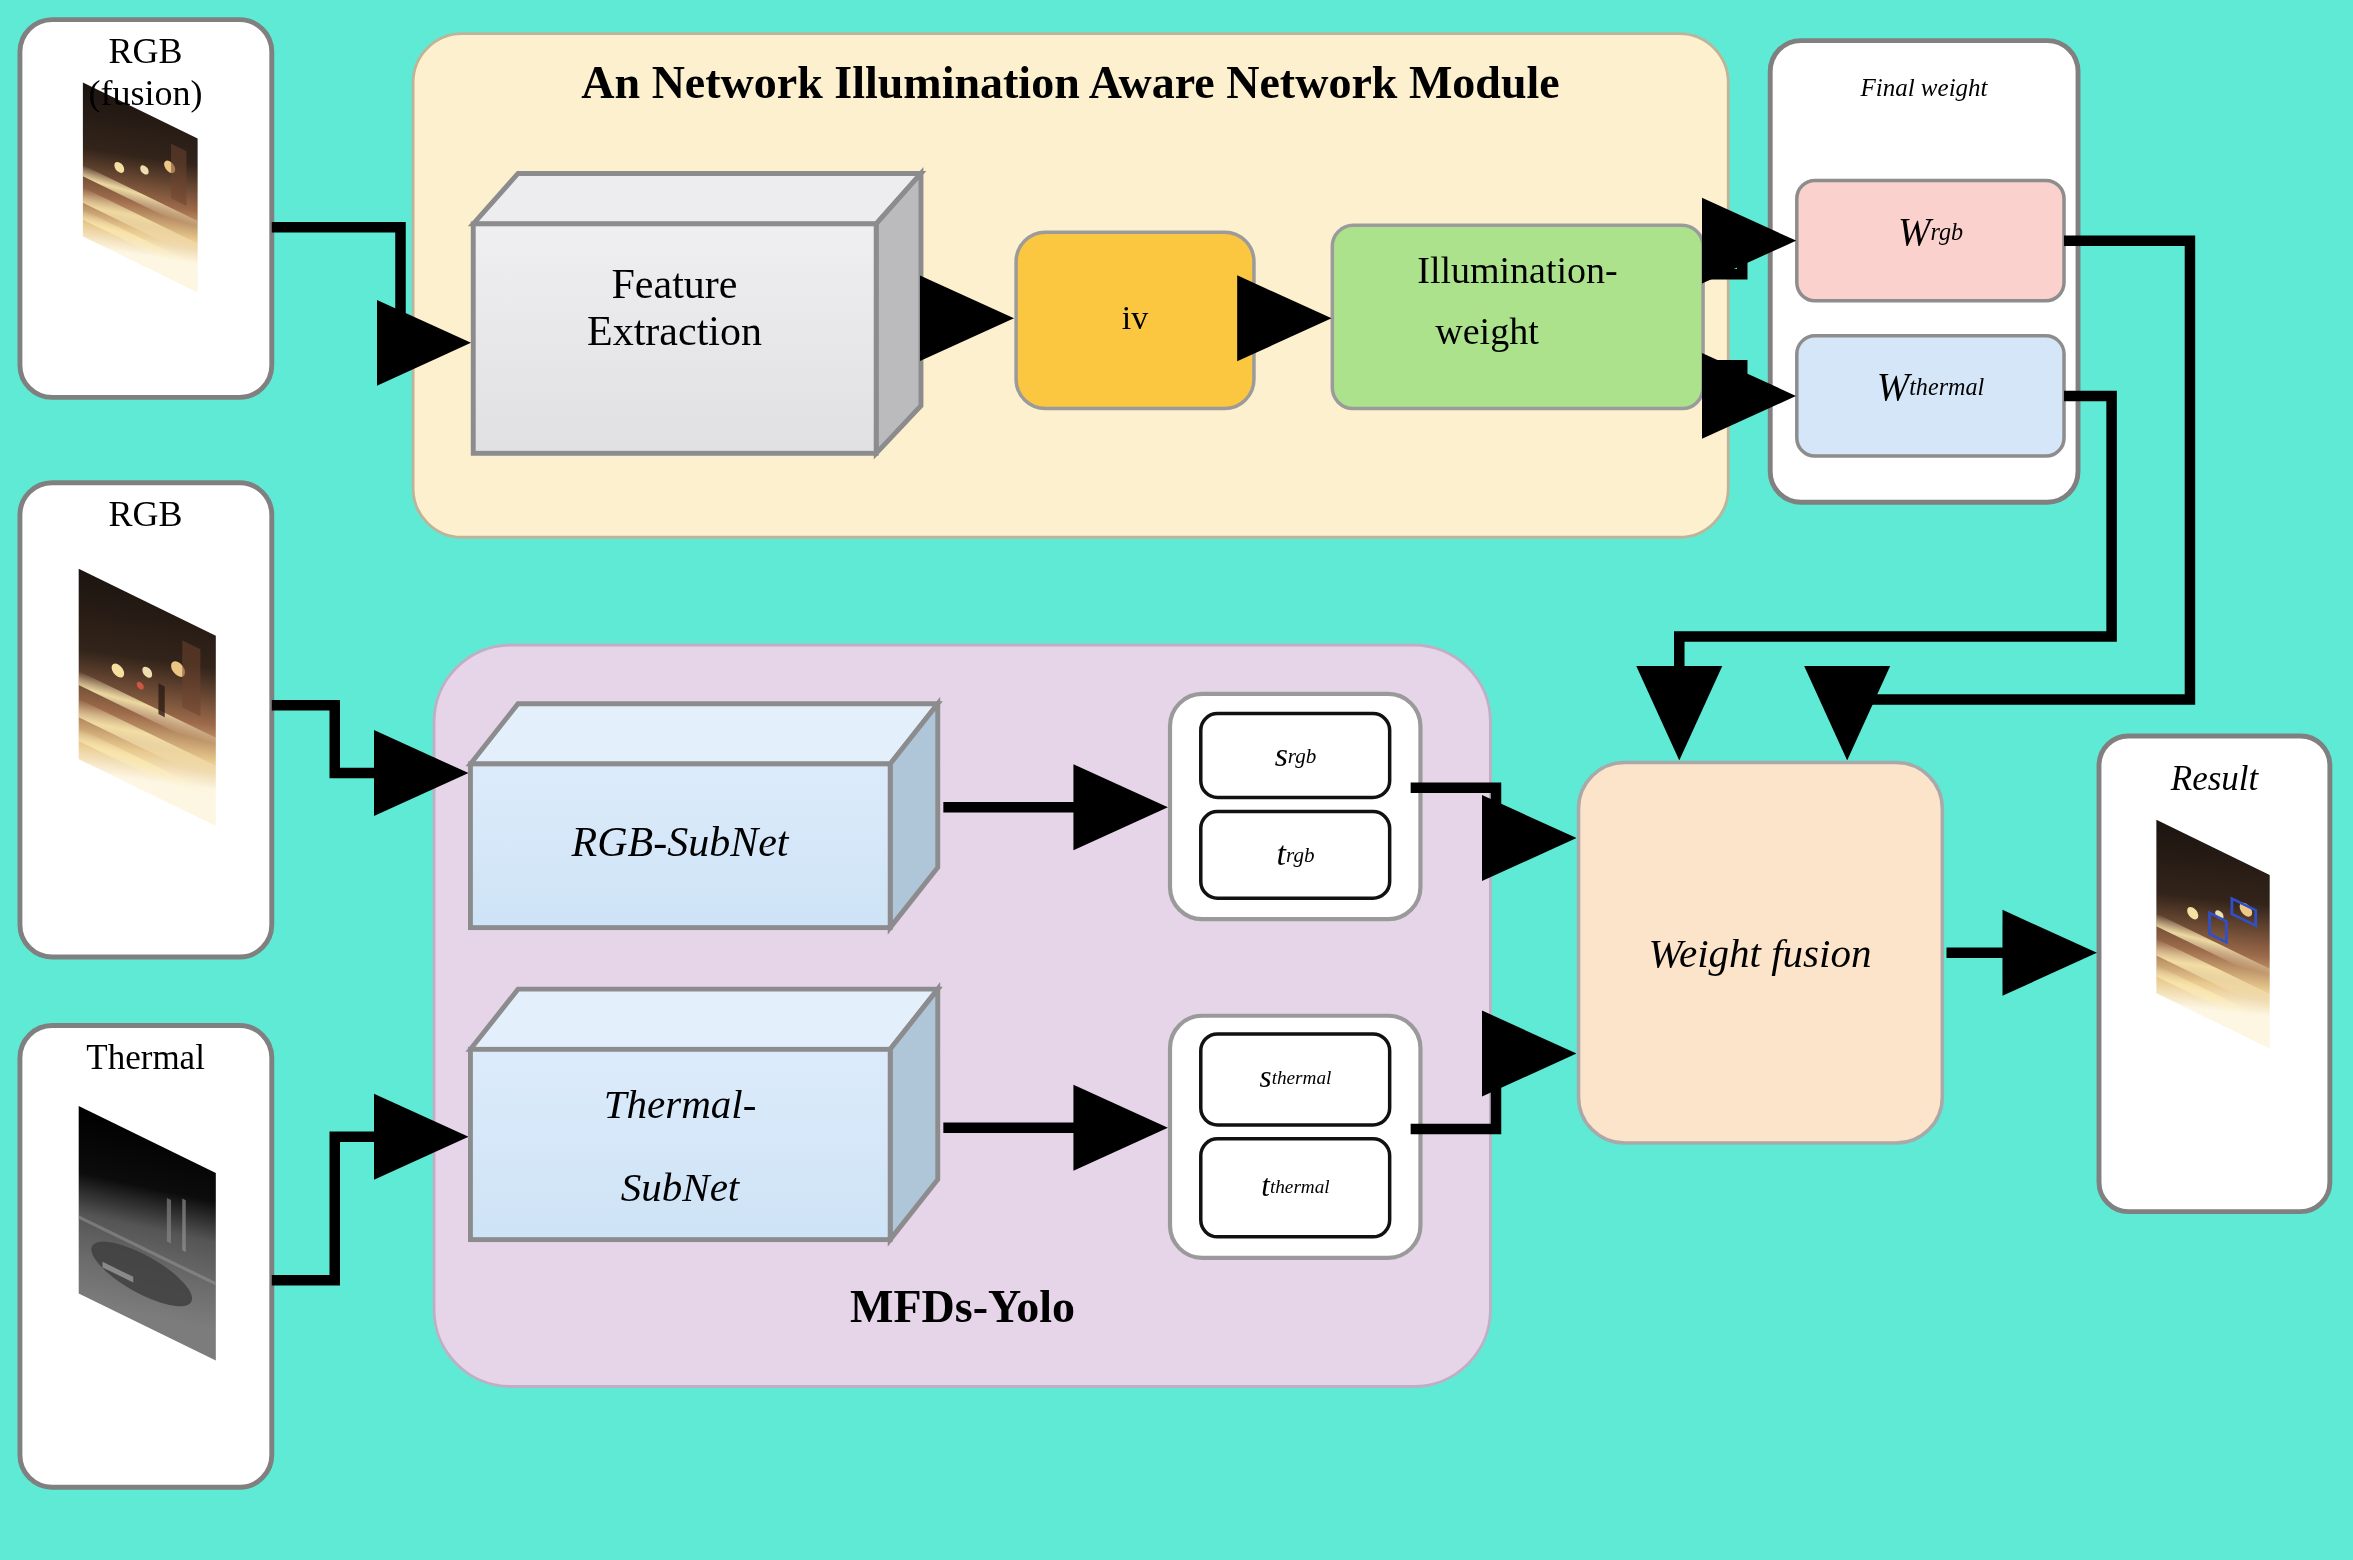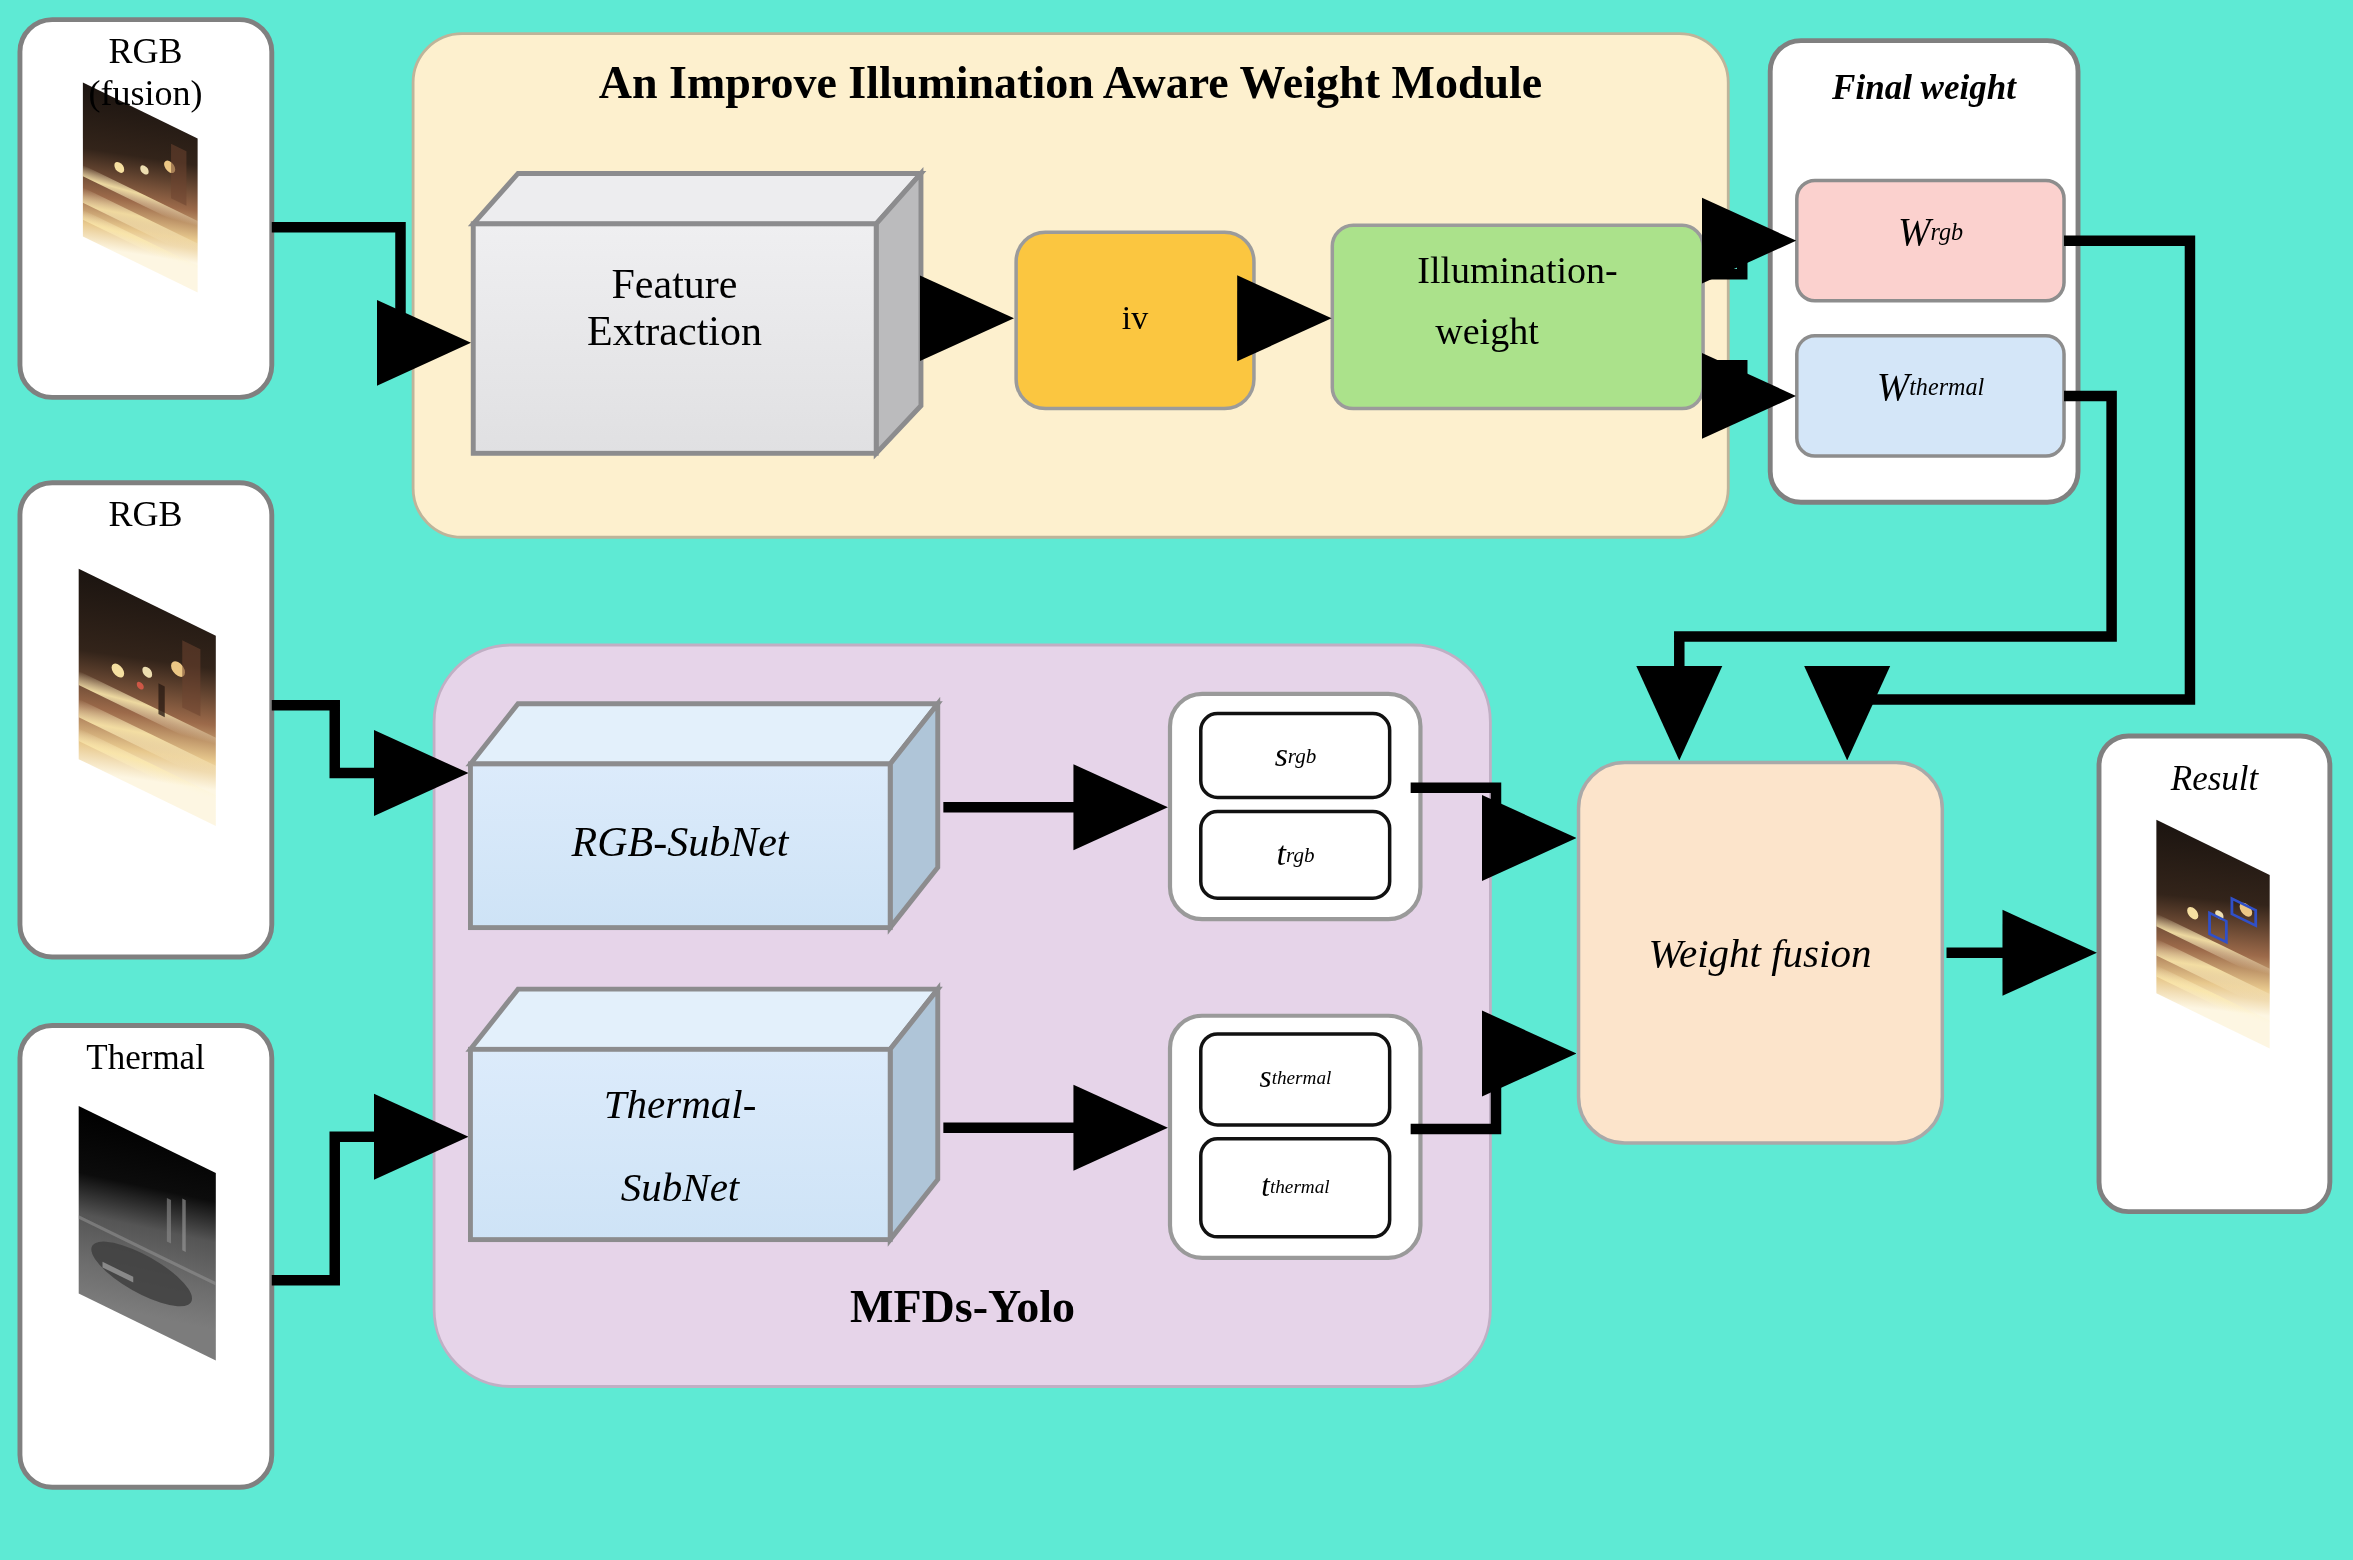--- a/index.html
+++ b/index.html
@@ -188,31 +188,31 @@
     </g>
   </svg>
 
   <div class="lbl" style="left:19.6px;top:32px;width:252px;height:39px;font-size:36px;">RGB</div>
   <div class="lbl" style="left:19.6px;top:73px;width:252px;height:41px;font-size:36px;">(fusion)</div>
 
   <div class="lbl" style="left:19.6px;top:493px;width:252px;height:42px;font-size:36px;">RGB</div>
 
   <div class="lbl" style="left:19.6px;top:1037px;width:252px;height:42px;font-size:35px;">Thermal</div>
 
-  <div class="lbl bold" style="left:434px;top:55px;width:1273px;height:56px;font-size:46px;">An Improve Illumination Aware Weight Module</div>
+  <div class="lbl bold" style="left:434px;top:55px;width:1273px;height:56px;font-size:46px;">An Network Illumination Aware Network Module</div>
 
   <div class="lbl" style="left:473px;top:264px;width:403px;height:42px;font-size:42px;">Feature</div>
   <div class="lbl" style="left:473px;top:310px;width:403px;height:43px;font-size:42px;">Extraction</div>
 
   <div class="lbl" style="left:1016px;top:297px;width:238px;height:43px;font-size:34px;">iv</div>
 
   <div class="lbl" style="left:1332px;top:250px;width:371px;height:41px;font-size:38px;">Illumination-</div>
   <div class="lbl" style="left:1332px;top:311px;width:310px;height:41px;font-size:38px;">weight</div>
 
-  <div class="lbl ital" style="left:1770px;top:67px;width:308px;height:42px;font-size:35px;font-weight:bold;">Final weight</div>
+  <div class="lbl ital" style="left:1770px;top:67px;width:308px;height:42px;font-size:25px;">Final weight</div>
 
   <div class="lbl ital" style="left:1797px;top:210px;width:267px;height:43px;font-size:39px;">
     <span>W</span>
       <sup>rgb</sup>
   </div>
   <div class="lbl ital" style="left:1797px;top:365px;width:267px;height:43px;font-size:39px;">
     <span>W</span>
       <sup>thermal</sup>
   </div>
 

